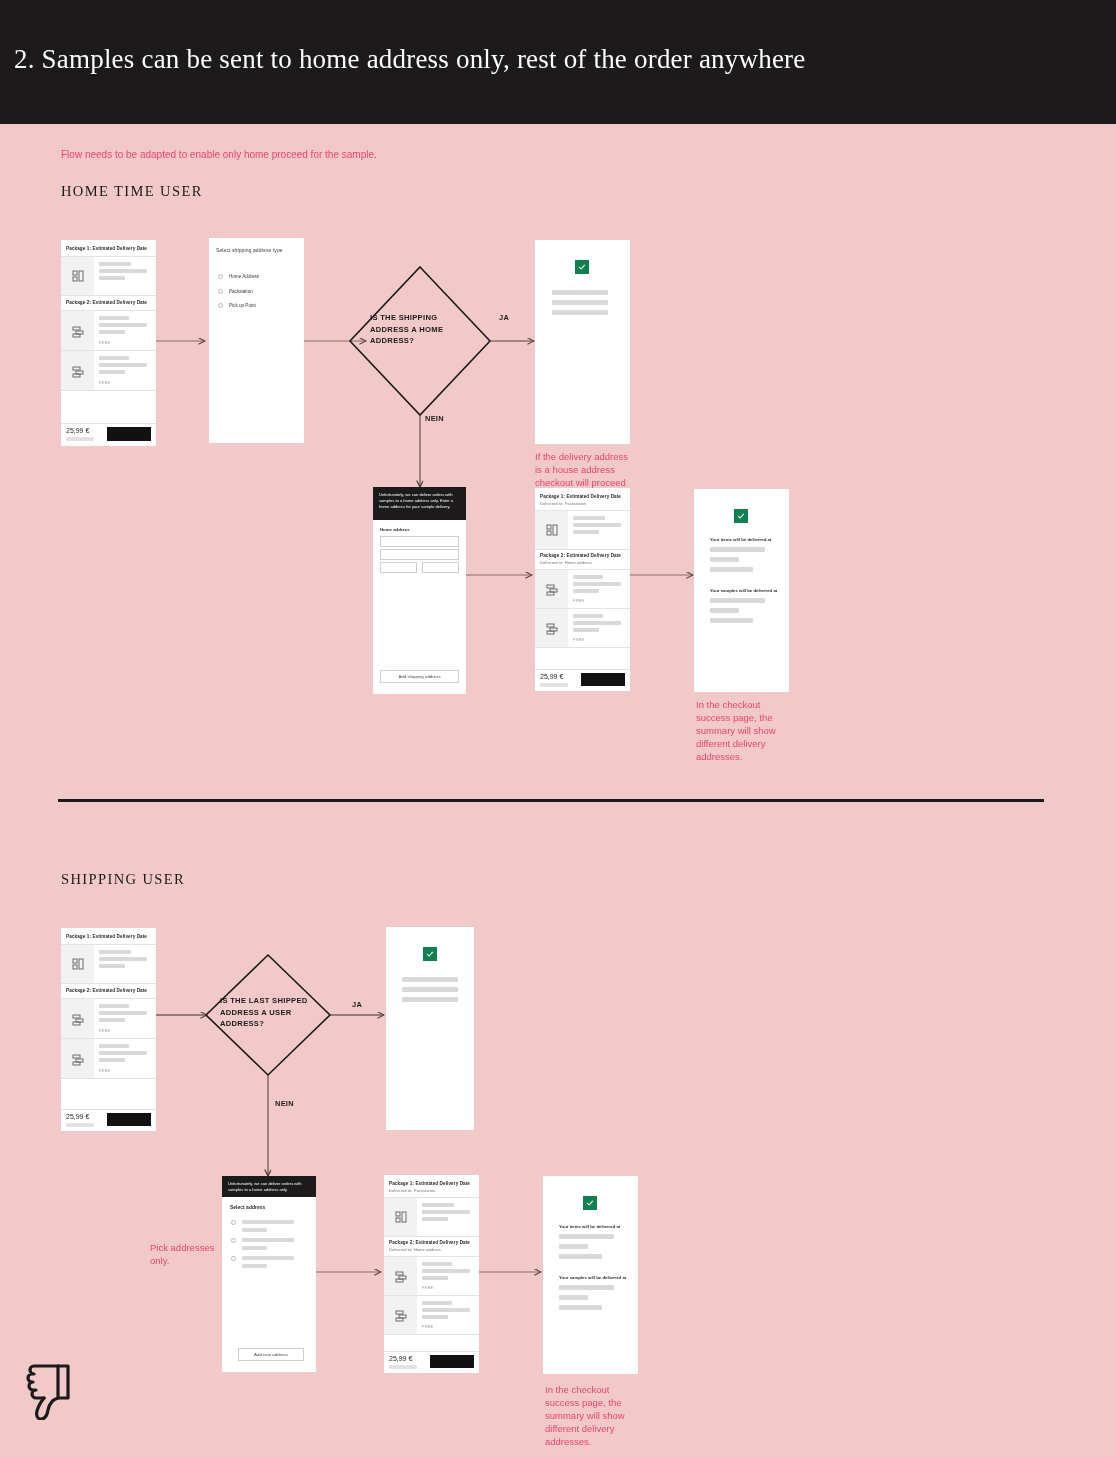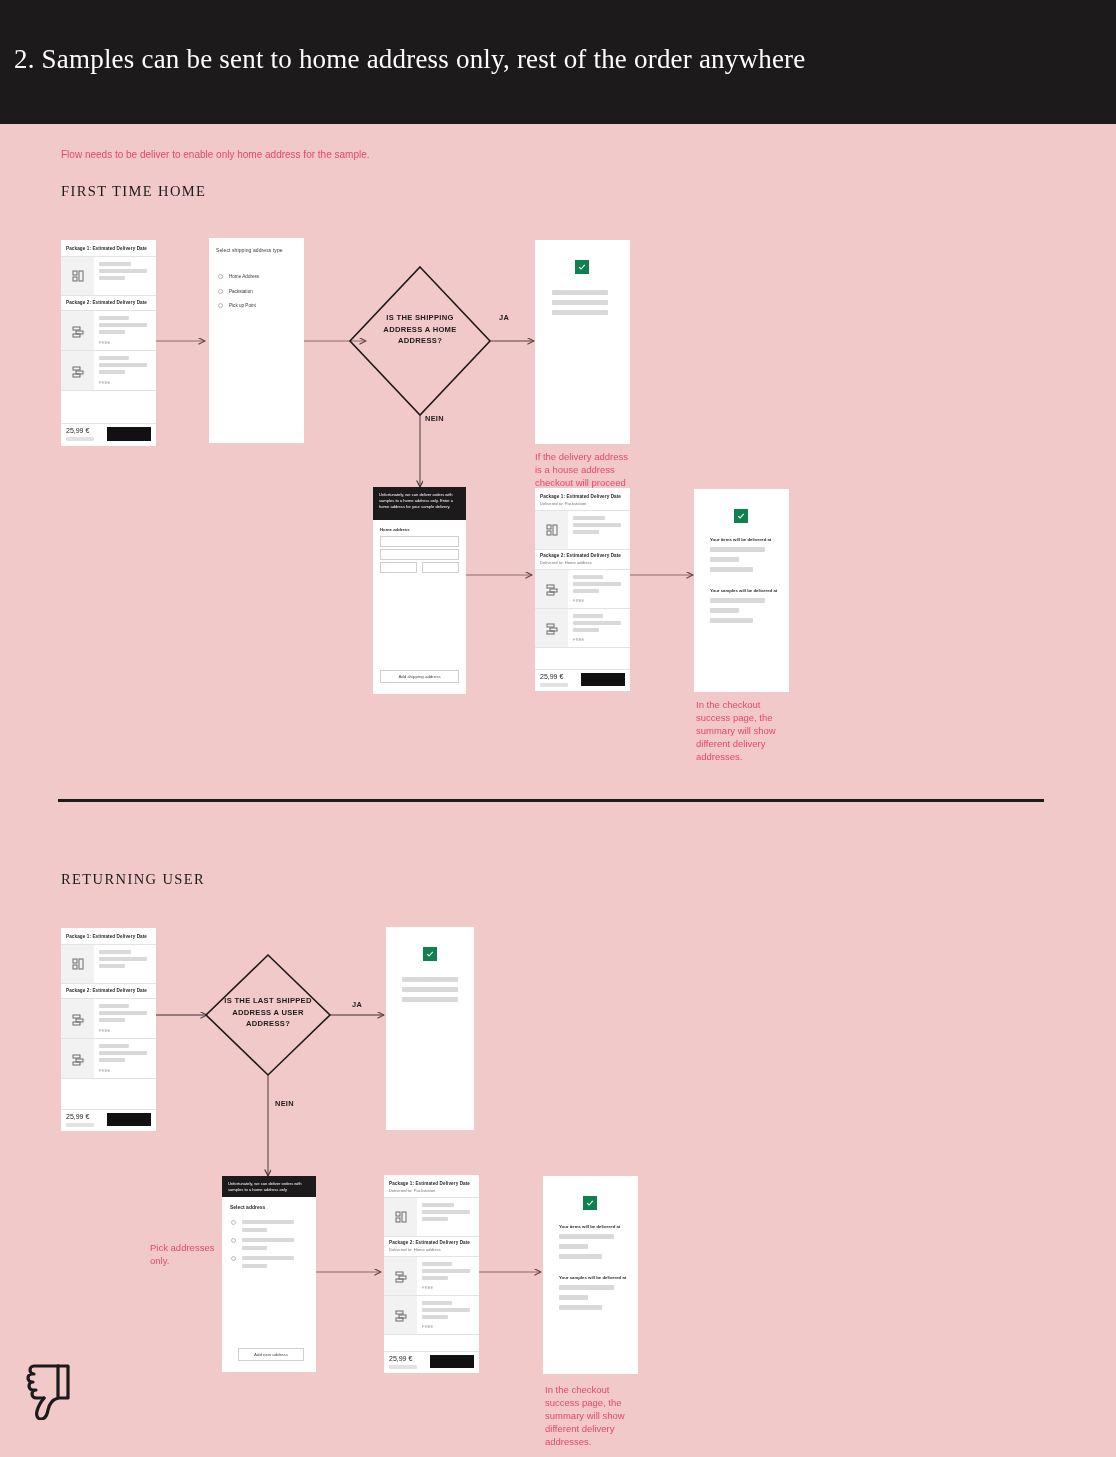--- a/index.html
+++ b/index.html
@@ -68,37 +68,37 @@
   .ok-badge{
     position:absolute;background:#108050;
     display:flex;align-items:center;justify-content:center;
   }
   .ok-badge svg{display:block;}
   .lbl-small{position:absolute;font-size:4.3px;font-weight:bold;color:#2b2b2b;white-space:nowrap;}
 
   
   .flow-svg{position:absolute;left:0;top:0;width:1116px;height:1457px;pointer-events:none;}
   .dia-text{
-    position:absolute;text-align:center;font-size:7.6px;font-weight:bold;
+    position:absolute;text-align:left;font-size:7.6px;font-weight:bold;
     color:#1c1a1a;line-height:11.5px;letter-spacing:.3px;
   }
   .edge-lbl{position:absolute;font-size:7.4px;font-weight:bold;color:#1c1a1a;letter-spacing:.3px;}
   .hint-line{position:absolute;background:#e8476b;width:1px;}
   .thumb{position:absolute;left:22px;top:1360px;width:56px;height:60px;}
 </style>
 </head>
 <body>
 
 <div class="header">
   <div class="header-title">2. Samples can be sent to home address only, rest of the order anywhere</div>
 </div>
 
-<div class="note note-top">Flow needs to be deliver to enable only home address for the sample.</div>
-<div class="section-label" style="left:61px;top:183px;">FIRST TIME HOME</div>
-<div class="section-label" style="left:61px;top:871px;">RETURNING USER</div>
+<div class="note note-top">Flow needs to be adapted to enable only home proceed for the sample.</div>
+<div class="section-label" style="left:61px;top:183px;">HOME TIME USER</div>
+<div class="section-label" style="left:61px;top:871px;">SHIPPING USER</div>
 <div class="divider"></div>
 
 <svg class="flow-svg">
   <defs>
     <marker id="arw" markerWidth="7" markerHeight="7" refX="6" refY="3" orient="auto">
       <path d="M0,0 L6,3 L0,6" fill="none" stroke="#5c4040" stroke-width="1"></path>
     </marker>
     <marker id="arwd" markerWidth="7" markerHeight="7" refX="6" refY="3" orient="auto">
       <path d="M0,0 L6,3 L0,6" fill="none" stroke="#3a3030" stroke-width="1"></path>
     </marker>

